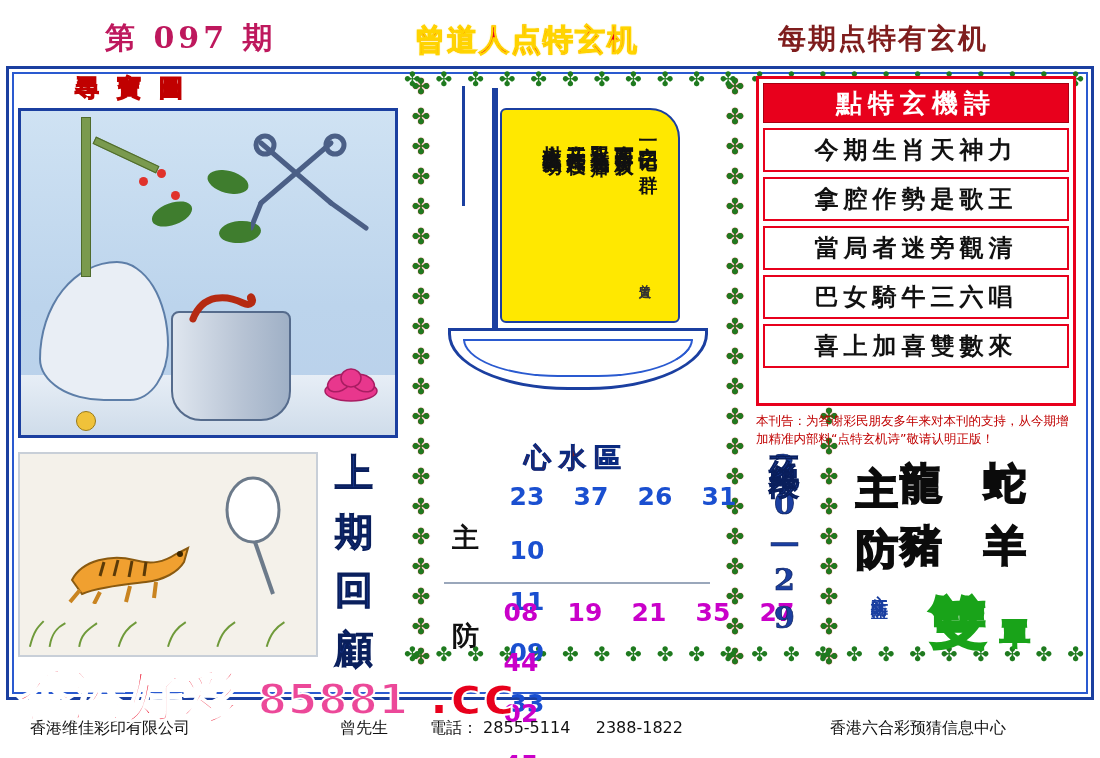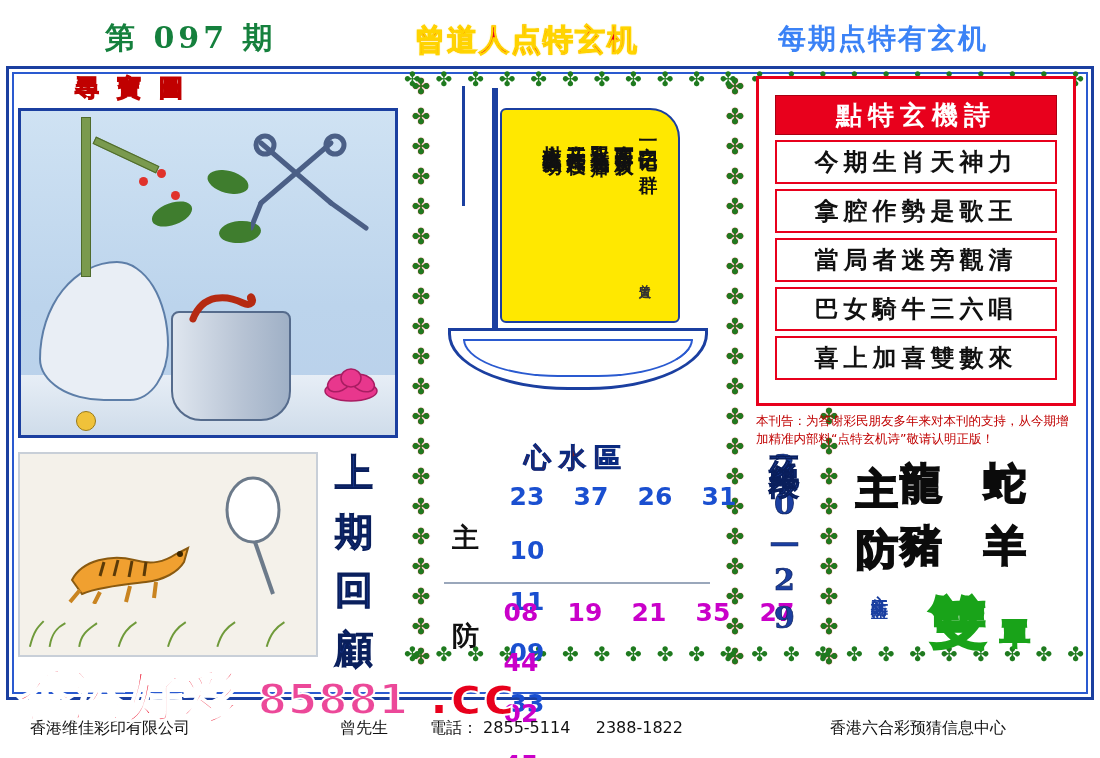--- a/index.html
+++ b/index.html
@@ -16,37 +16,37 @@
     background:#ffffff;
   }
   
   .header {
     position:absolute; left:0; top:0; width:1100px; height:66px;
     display:flex; align-items:center;
   }
   .issue {
     position:absolute; left:105px; top:18px;
     font-family:"DejaVu Serif", serif;
-    font-size:30px; font-weight:bold; color:#15803d;
+    font-size:30px; font-weight:bold; color:#be185d;
     letter-spacing:4px;
   }
   .title-red {
     position:absolute; left:415px; top:20px;
     font-family:"DejaVu Serif", serif;
     font-size:30px; font-weight:bold;
     color:#e8001c;
     letter-spacing:2px;
     -webkit-text-stroke:1px #ffd400;
     text-shadow:0 0 2px #ffd400;
   }
   .title-blue {
     position:absolute; left:778px; top:20px;
     font-family:"DejaVu Serif", serif;
     font-size:28px; font-weight:bold;
-    color:#3b82f6;
+    color:#7f1d1d;
     letter-spacing:2px;
   }
   
   .frame {
     position:absolute; left:6px; top:66px; width:1088px; height:634px;
     border:3px solid #1b3fa0;
     background:#fff;
   }
   .frame-inner {
     position:absolute; left:3px; top:3px; right:3px; bottom:3px;
@@ -201,21 +201,21 @@
   .vt3 { left:148px; top:52px; font-size:19px; }
   .vt4 { left:124px; top:52px; font-size:19px; }
   .vt5 { left:100px; top:52px; font-size:19px; }
   .vsign { left:196px; top:196px; font-size:12px; color:#333; }
 
   
   .poembox {
     position:absolute; left:756px; top:76px; width:320px; height:330px;
     border:3px solid #e8001c;
     background:#fff;
-    padding:16px;
+    padding:4px;
   }
   .poem-head {
     height:40px; background:#e8001c; color:#fff;
     display:flex; align-items:center; justify-content:center;
     font-family:"DejaVu Serif", serif;
     font-size:26px; font-weight:bold; letter-spacing:6px;
     border:1px solid #a80012;
   }
   .poem-head span { color:#fff; }
   .poem-line {

